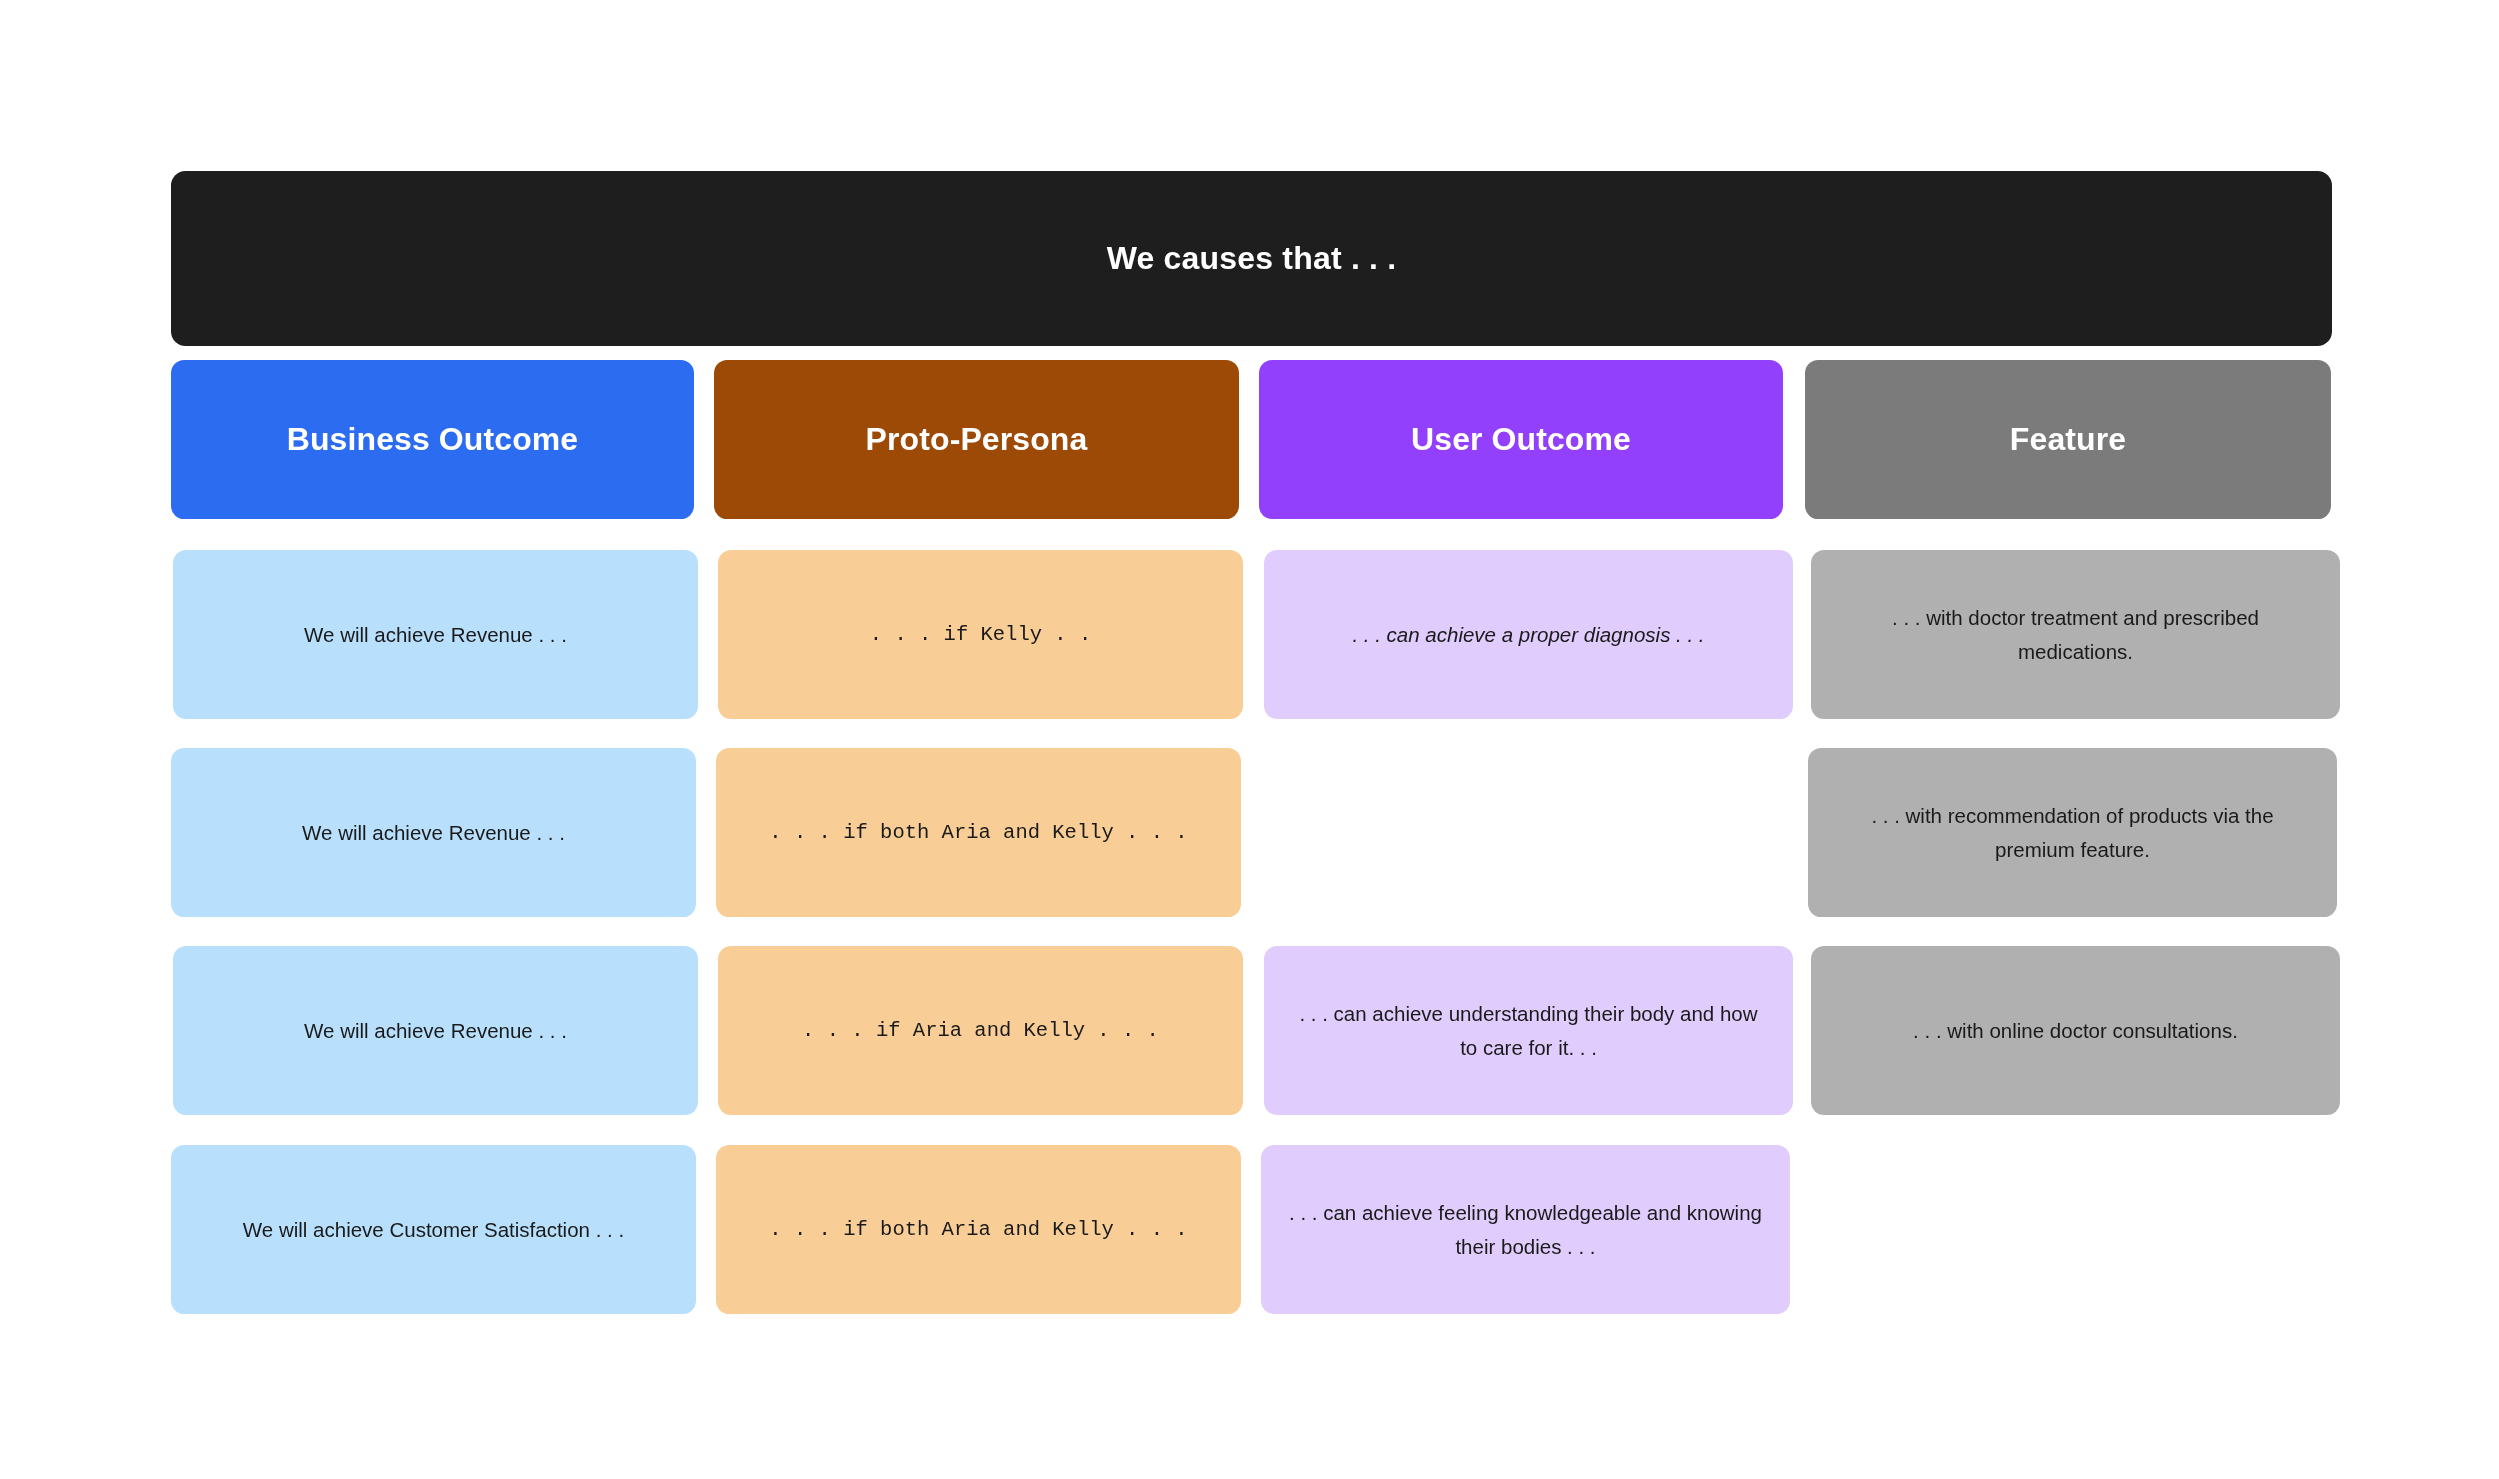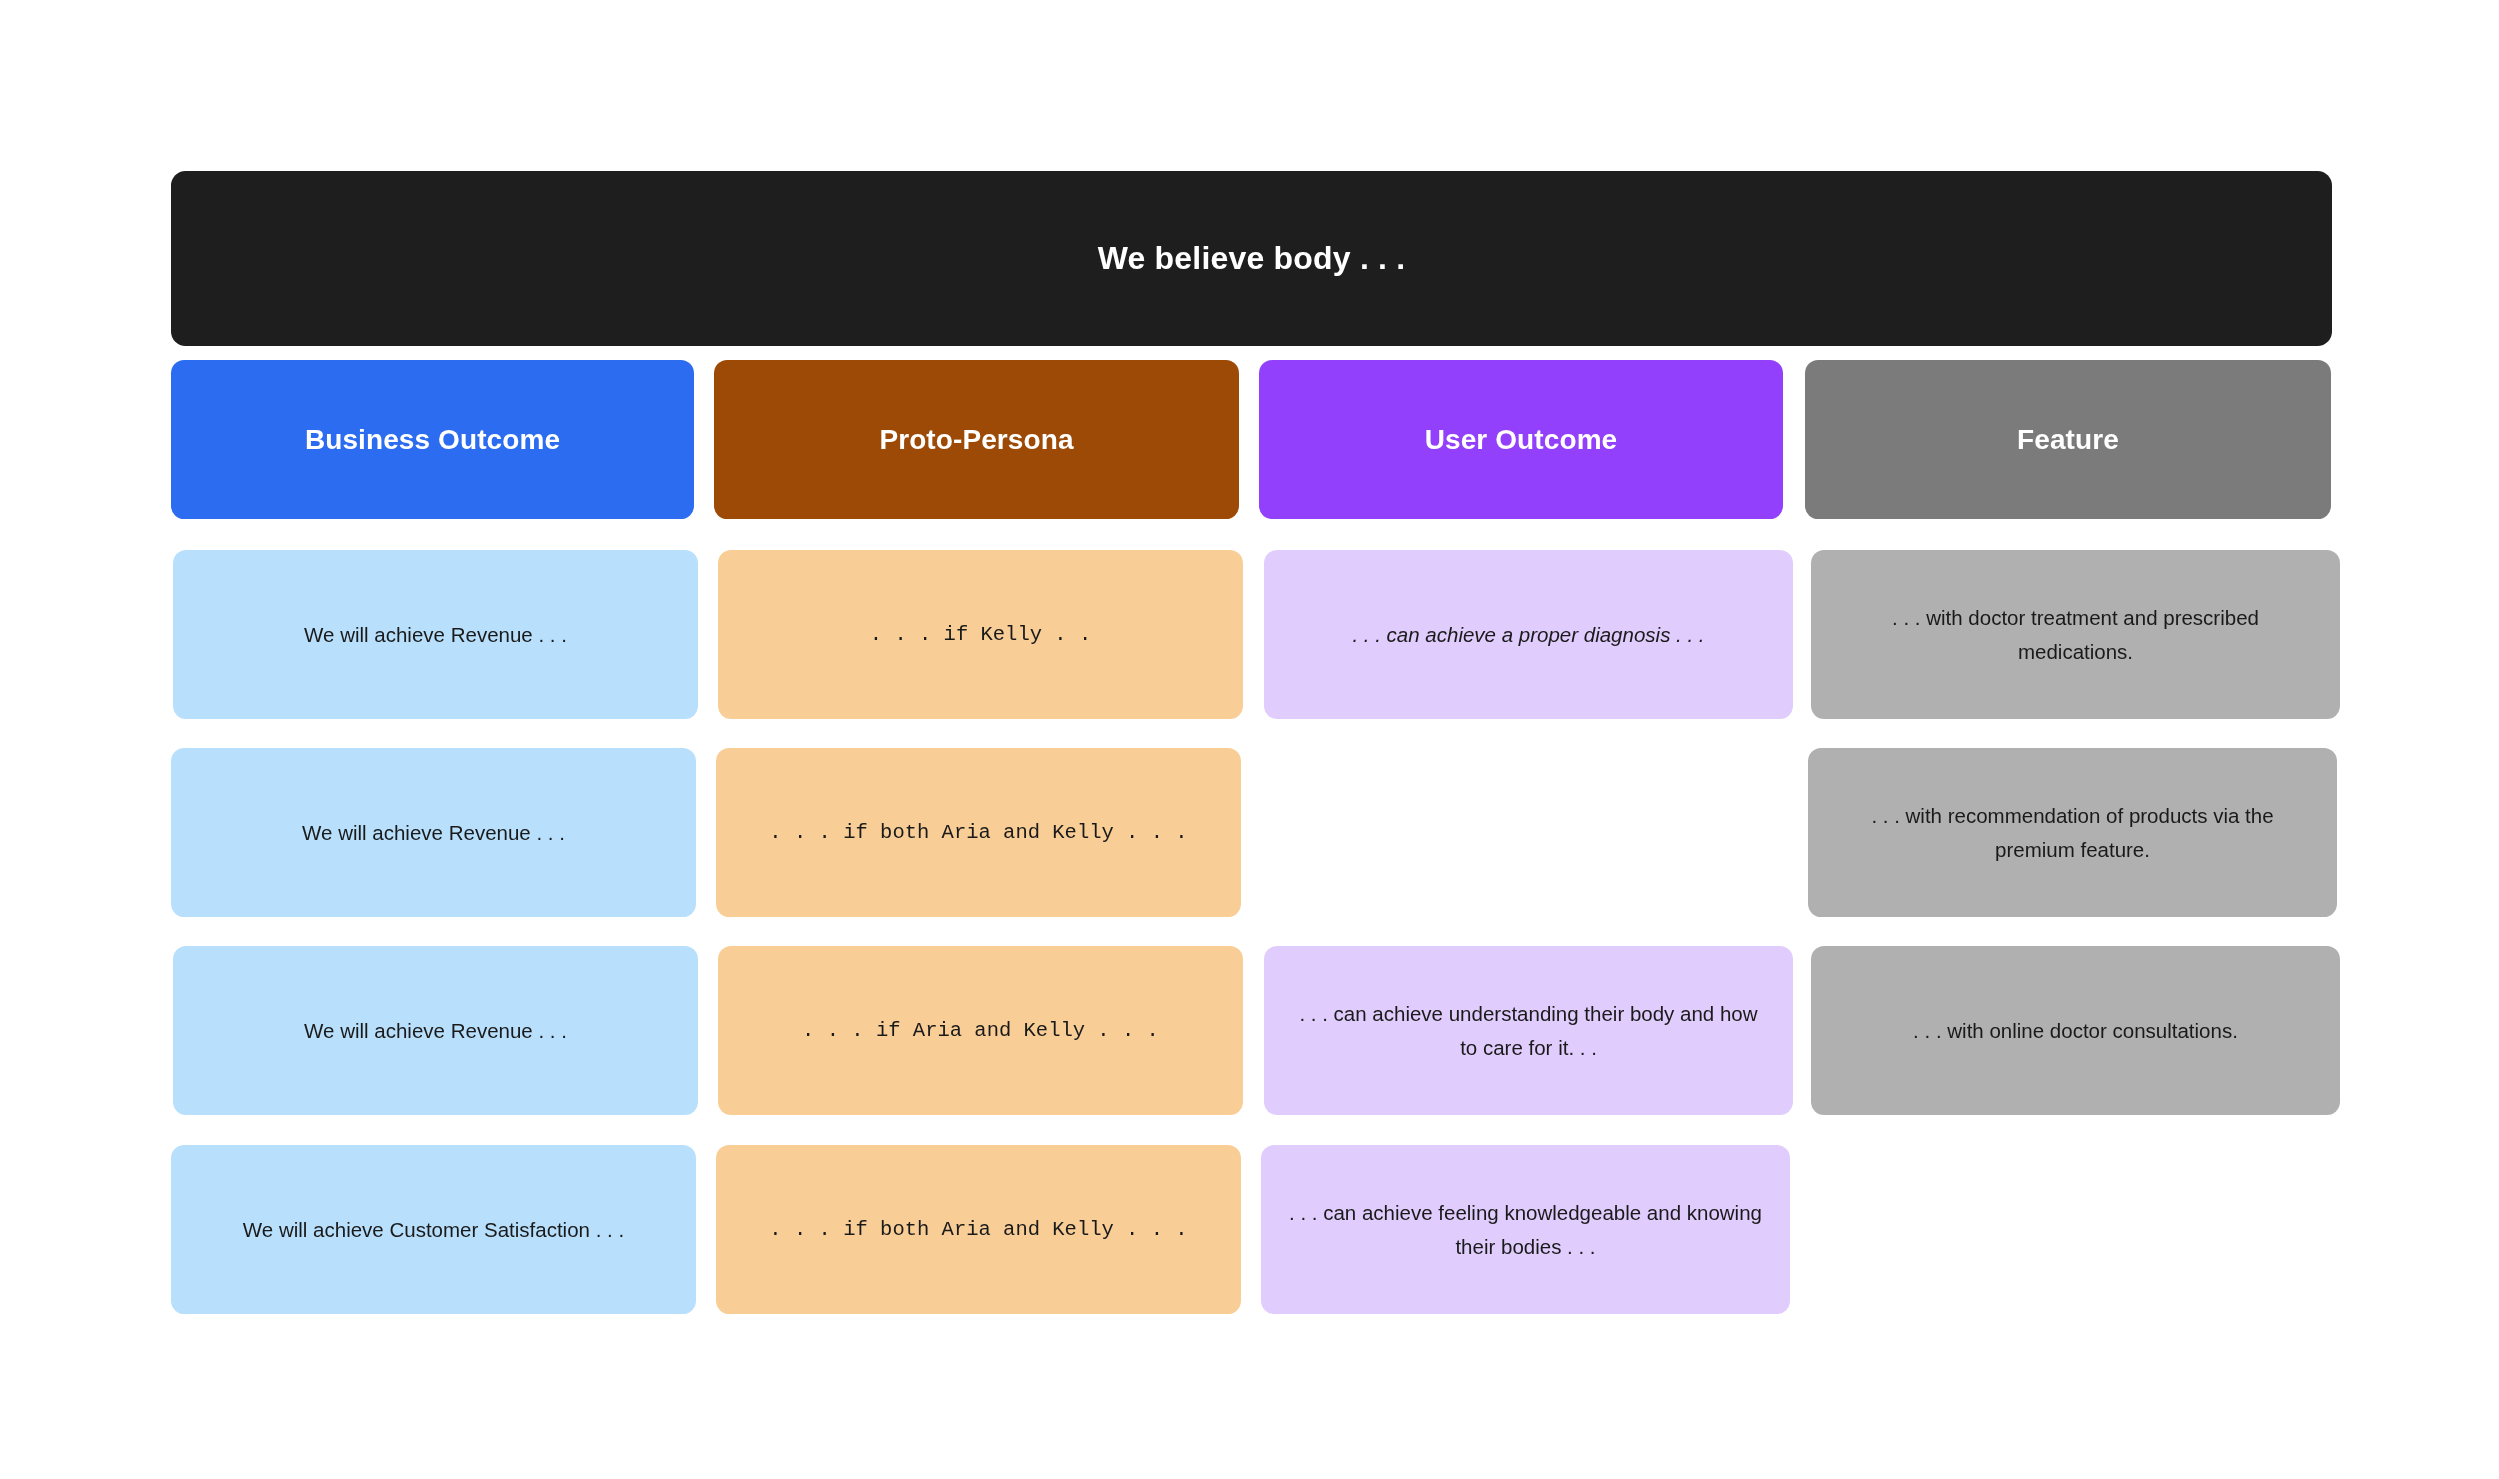--- a/index.html
+++ b/index.html
@@ -52,21 +52,21 @@
     position: absolute;
     top: 0;
     height: 159px;
     border-radius: 13.2px;
     display: flex;
     align-items: center;
     justify-content: center;
   }
   .col-head-label {
     color: #ffffff;
-    font-size: 28px;
+    font-size: 32px;
     font-weight: bold;
     text-align: center;
     letter-spacing: 0.1px;
   }
   .col-head.c0 { left: 171px;  width: 523px; }
   .col-head.c1 { left: 714px; width: 525px; }
   .col-head.c2 { left: 1259px; width: 524px; }
   .col-head.c3 { left: 1805px; width: 526px; }
 
   
@@ -105,21 +105,21 @@
   .r1.k1, .r3.k1 { left: 716px; width: 525px; }
   .r1.k2, .r3.k2 { left: 1261px; width: 529px; }
   .r1.k3, .r3.k3 { left: 1808px; width: 529px; }
 </style>
 </head>
 <body style="background: rgb(255, 255, 255);">
 
 <div id="board">
 
   <div class="banner" style="background: rgb(30, 30, 30);">
-    <div class="banner-title">We believe body . . .</div>
+    <div class="banner-title">We causes that . . .</div>
   </div>
 
   <div class="header-row">
     <div class="col-head c0" style="background: rgb(43, 108, 240);">
       <span class="col-head-label" style="color: rgb(255, 255, 255);">Business Outcome</span>
     </div>
     <div class="col-head c1" style="background: rgb(156, 74, 6);">
       <span class="col-head-label" style="color: rgb(255, 255, 255);">Proto-Persona</span>
     </div>
     <div class="col-head c2" style="background: rgb(146, 64, 251);">

